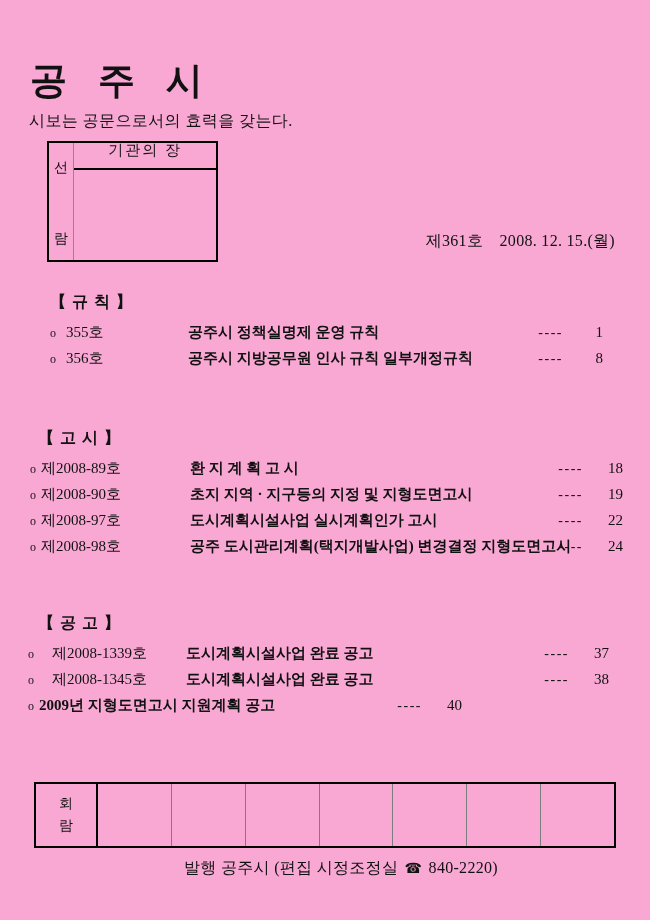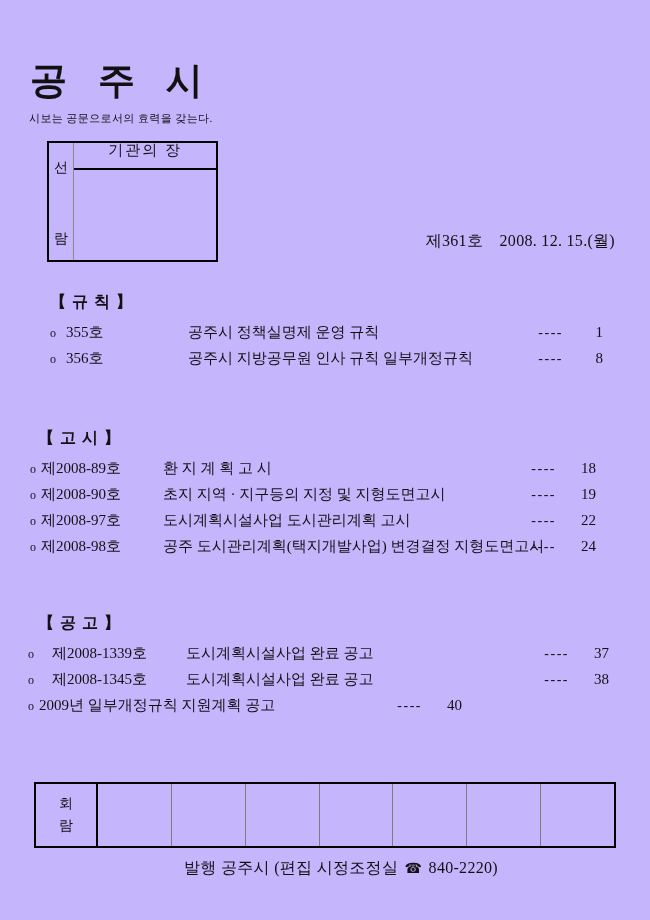--- a/index.html
+++ b/index.html
@@ -13,40 +13,40 @@
     position: relative;
     font-family: "Liberation Serif", "DejaVu Serif", serif;
     color: #111111;
     overflow: hidden;
   }
 
   .page {
     position: relative;
     width: 650px;
     height: 920px;
-    background: #c4b5fd;
+    background: #f9a8d4;
   }
 
   
   .masthead-title {
     position: absolute;
     left: 30px;
     top: 62px;
     font-size: 37px;
     font-weight: bold;
     letter-spacing: 9px;
     line-height: 1;
     white-space: nowrap;
     font-family: "DejaVu Serif", "Liberation Serif", serif;
   }
   .masthead-sub {
     position: absolute;
     left: 29px;
     top: 111px;
-    font-size: 11px;
+    font-size: 16px;
     letter-spacing: 0.4px;
     white-space: nowrap;
   }
 
   
   .approval-box {
     position: absolute;
     left: 47px;
     top: 141px;
     width: 171px;
@@ -132,20 +132,21 @@
   .entry .bullet {
     width: 10px;
     text-align: left;
     font-size: 12px;
   }
   .entry .num {
     white-space: nowrap;
   }
   .entry .title {
     white-space: nowrap;
+    font-weight: bold;
   }
   .entry .dots {
     text-align: right;
     letter-spacing: 1.5px;
     font-size: 14px;
   }
   .entry .page {
     text-align: right;
     font-size: 15px;
   }
@@ -155,21 +156,21 @@
   .section-rules .entry .bullet { width: 16px; }
   .section-rules .entry .num   { width: 122px; }
   .section-rules .entry .title { width: 325px; }
   .section-rules .entry .dots  { width: 50px; }
   .section-rules .entry .page  { width: 40px; }
 
   
   .section-gosi .entry { padding-left: 30px; }
   .section-gosi .entry .bullet { width: 11px; }
   .section-gosi .entry .num   { width: 122px; }
-  .section-gosi .entry .title { width: 345px; }
+  .section-gosi .entry .title { width: 345px; margin-left: 27px; }
   .section-gosi .entry .dots  { width: 48px; }
   .section-gosi .entry .page  { width: 40px; }
 
   
   .section-gonggo .entry { padding-left: 28px; }
   .section-gonggo .entry .bullet { width: 11px; }
   .section-gonggo .entry .num   { width: 134px; margin-left: 13px; }
   .section-gonggo .entry .title { width: 335px; }
   .section-gonggo .entry .dots  { width: 48px; }
   .section-gonggo .entry .page  { width: 40px; }
@@ -272,21 +273,21 @@
       <div class="entry">
         <span class="bullet">o</span>
         <span class="num">제2008-90호</span>
         <span class="title">초지 지역 · 지구등의 지정 및 지형도면고시</span>
         <span class="dots">----</span>
         <span class="page">19</span>
       </div>
       <div class="entry">
         <span class="bullet">o</span>
         <span class="num">제2008-97호</span>
-        <span class="title">도시계획시설사업 도시관리계획 고시</span>
+        <span class="title">도시계획시설사업 실시계획인가 고시</span>
         <span class="dots">----</span>
         <span class="page">22</span>
       </div>
       <div class="entry">
         <span class="bullet">o</span>
         <span class="num">제2008-98호</span>
         <span class="title">공주 도시관리계획(택지개발사업) 변경결정 지형도면고시</span>
         <span class="dots">----</span>
         <span class="page">24</span>
       </div>
@@ -302,21 +303,21 @@
       </div>
       <div class="entry">
         <span class="bullet">o</span>
         <span class="num">제2008-1345호</span>
         <span class="title">도시계획시설사업 완료 공고</span>
         <span class="dots">----</span>
         <span class="page">38</span>
       </div>
       <div class="entry">
         <span class="bullet">o</span>
-        <span class="title">2009년 일부개정규칙 지원계획 공고</span>
+        <span class="title">2009년 지형도면고시 지원계획 공고</span>
         <span class="dots">----</span>
         <span class="page">40</span>
       </div>
     </div>
 
   <div class="circ-table">
     <div class="circ-cell circ-cell-label">
       <span>회</span>
       <span>람</span>
     </div>

